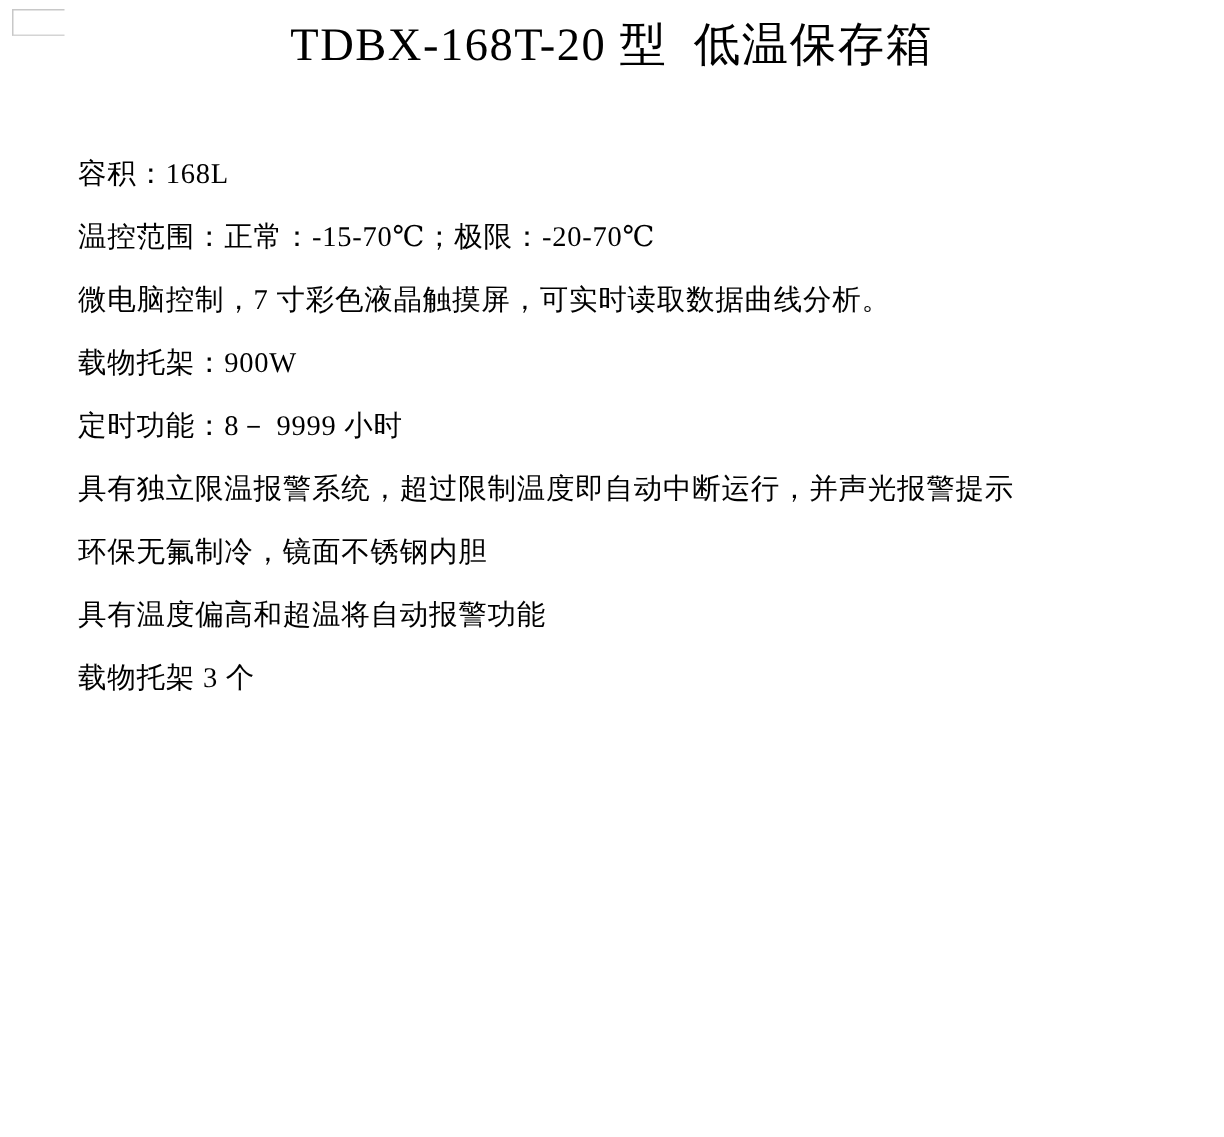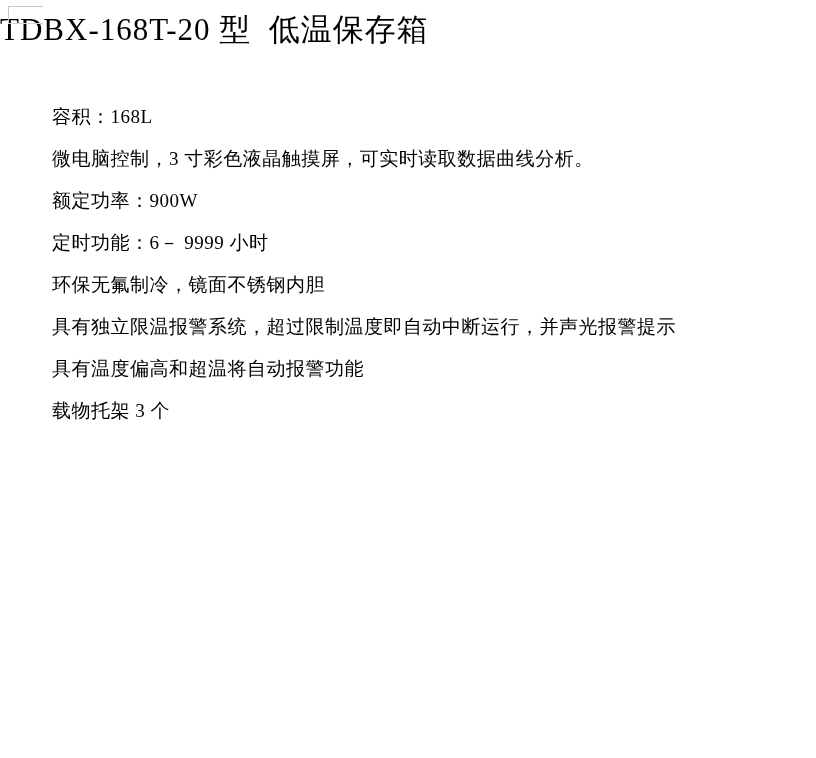--- a/index.html
+++ b/index.html
@@ -25,20 +25,21 @@
     top: 6px;
     left: 8px;
     width: 34px;
     height: 16px;
     border-top: 1px solid #c8c8c8;
     border-left: 1px solid #c8c8c8;
     border-bottom: 1px solid #d4d4d4;
   }
   .title-block {
     padding-top: 8px;
+    text-align: center;
   }
   .title-line {
     font-size: 31px;
     line-height: 44px;
     letter-spacing: 1px;
     font-family: "Liberation Serif", "DejaVu Serif", serif;
     white-space: pre;
   }
   .body-block {
     margin-top: 44px;
@@ -58,22 +59,23 @@
 <div class="page">
 
   <div class="corner-mark"></div>
 
   <div class="title-block">
     <div class="title-line">TDBX-168T-20 型  低温保存箱</div>
   </div>
 
   <div class="body-block">
     <div class="body-line">容积：168L</div>
-    <div class="body-line">微电脑控制，3 寸彩色液晶触摸屏，可实时读取数据曲线分析。</div>
-    <div class="body-line">额定功率：900W</div>
-    <div class="body-line">定时功能：6－ 9999 小时</div>
+    <div class="body-line">温控范围：正常：-15-70℃；极限：-20-70℃</div>
+    <div class="body-line">微电脑控制，7 寸彩色液晶触摸屏，可实时读取数据曲线分析。</div>
+    <div class="body-line">载物托架：900W</div>
+    <div class="body-line">定时功能：8－ 9999 小时</div>
+    <div class="body-line">具有独立限温报警系统，超过限制温度即自动中断运行，并声光报警提示</div>
     <div class="body-line">环保无氟制冷，镜面不锈钢内胆</div>
-    <div class="body-line">具有独立限温报警系统，超过限制温度即自动中断运行，并声光报警提示</div>
     <div class="body-line">具有温度偏高和超温将自动报警功能</div>
     <div class="body-line">载物托架 3 个</div>
   </div>
 
 </div>
 
 </body></html>

